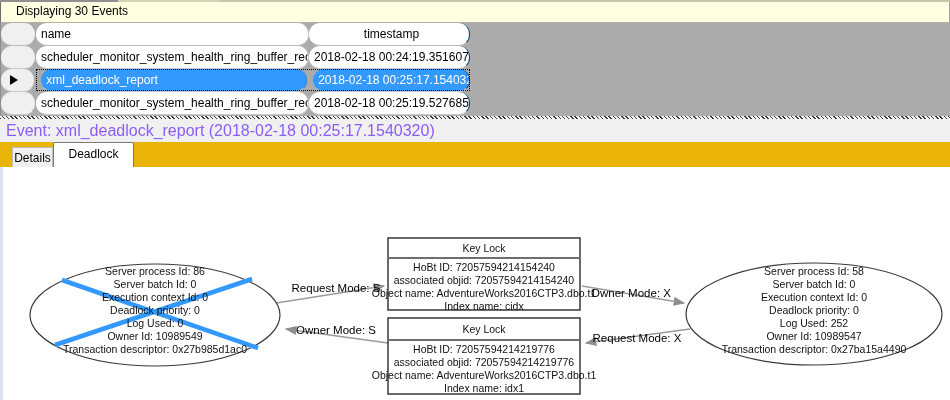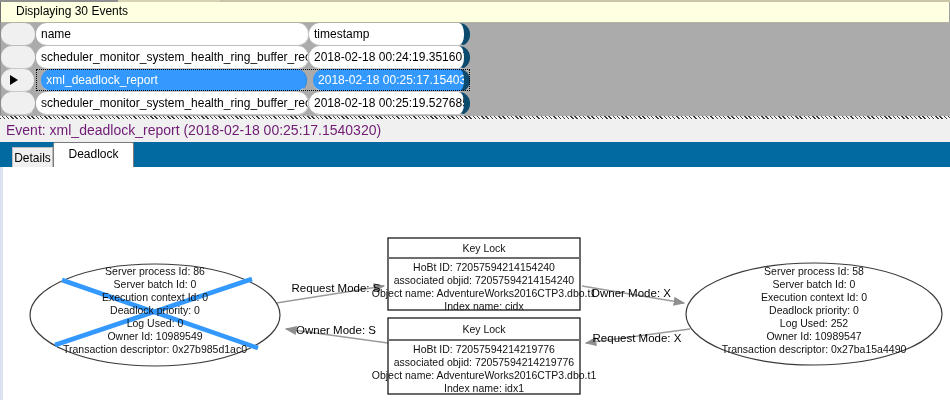--- a/index.html
+++ b/index.html
@@ -18,40 +18,40 @@
 
   
   #grid-zone { position:absolute; top:23px; left:0; width:950px; height:93px; background:#ababab; }
   .grid { position:absolute; top:0; left:0; width:470px; border-left:1px solid #8c8c8c; }
   .grid-row { display:flex; height:23px; }
   .cell { height:23px; background:#fff; border-right:1px solid #c9c9c9; border-bottom:1px solid #c9c9c9;
     font-size:12px; color:#000; line-height:22px; padding-left:5px; white-space:nowrap; overflow:hidden;border-radius:11px; }
   .cell.gutter { width:35px; background:#f0f0f0; border-right:1px solid #a8a8a8; padding-left:9px;
     display:flex; align-items:center; }
   .cell.name { width:273px; }
-  .cell.ts { width:161px; border-right:6px solid #0c4a6e; }
+  .cell.ts { width:161px; border-right:1px solid #0c4a6e;text-align:center; }
   .grid-row.header .cell { border-bottom:1px solid #bdbdbd; }
   .grid-row.selected { position:relative; }
   .grid-row.selected .cell.name, .grid-row.selected .cell.ts { background:#3399ff; color:#fff;margin-left:6px; }
   .grid-row.selected .cell.name { border-right-color:#2f8ae0; }
   .grid-row.selected::after { content:""; position:absolute; left:35px; top:0; right:0; bottom:1px;
     border:1px dotted #000; pointer-events:none; }
   .row-marker { width:0; height:0; border-left:8px solid #000;
     border-top:5px solid transparent; border-bottom:5px solid transparent; }
 
   
   #ants { position:absolute; top:116px; left:0; width:950px; height:3px;
     background:repeating-linear-gradient(45deg,#3a3a3a 0 1px,#f2f2f2 1px 3px); }
 
   
   #event-bar { position:absolute; top:119px; left:0; width:950px; height:23px; background:#f0f0f0;
-    font-size:14px; color:#701a75; line-height:23px; padding-left:6px; }
+    font-size:16px; color:#8b5cf6; line-height:23px; padding-left:6px; }
 
   
-  #tab-strip { position:absolute; top:142px; left:0; width:950px; height:25px; background:#0369a1; }
+  #tab-strip { position:absolute; top:142px; left:0; width:950px; height:25px; background:#eab308; }
   .tab { position:absolute; bottom:0; font-size:12px; text-align:center; color:#000; }
   .tab.inactive { left:12px; width:41px; height:20px; line-height:20px; background:#f0f0f0;
     border:1px solid #bdbdbd; border-bottom:none; }
   .tab.active { left:53px; width:81px; height:25px; line-height:23px; background:#fff;
     border:1px solid #7a7a7a; border-bottom:none; border-radius:2px 2px 0 0; z-index:2; }
 
   
   #content { position:absolute; top:167px; left:0; width:950px; height:233px; background:#fff; }
   #edge-strip { position:absolute; top:0; left:0; width:3px; height:233px; background:#dde2f0; }
   svg text { font-family:"Liberation Sans", sans-serif; }

